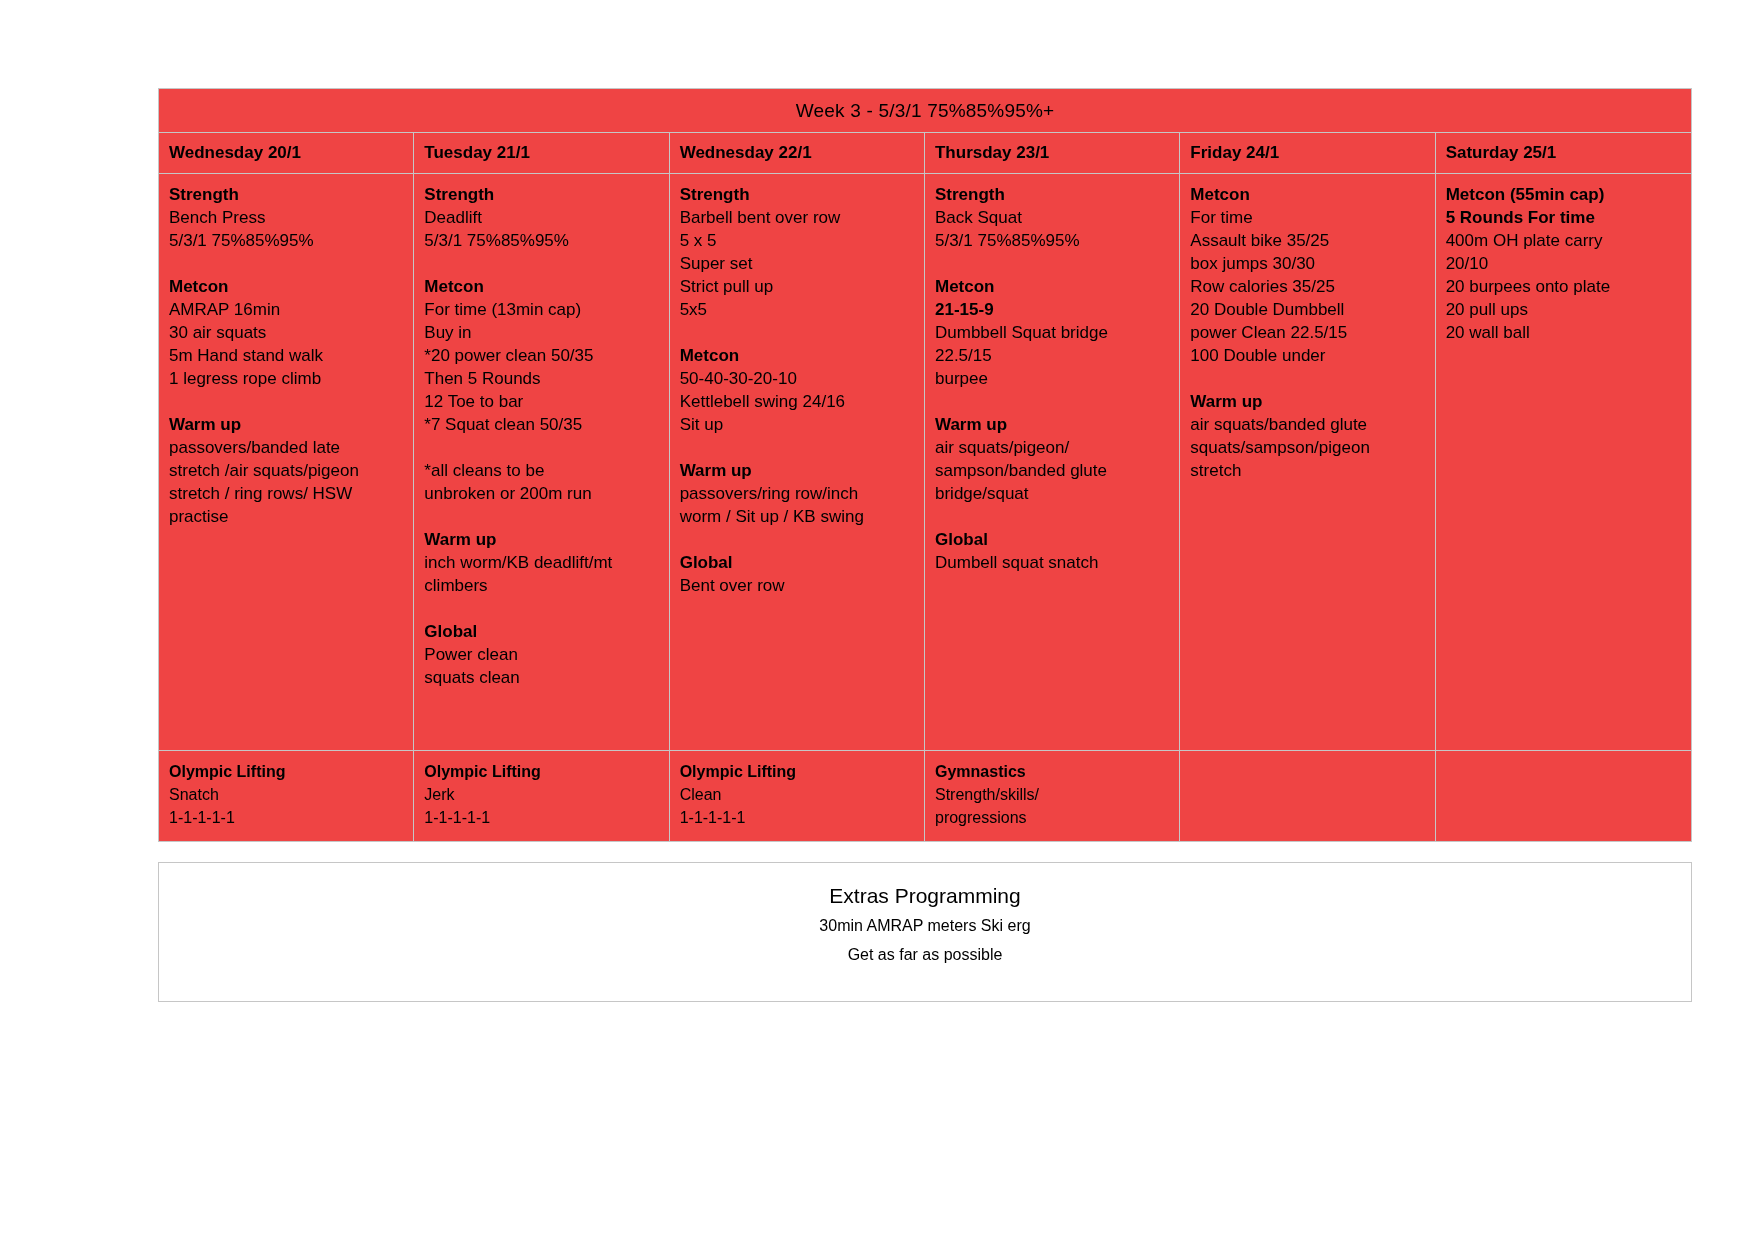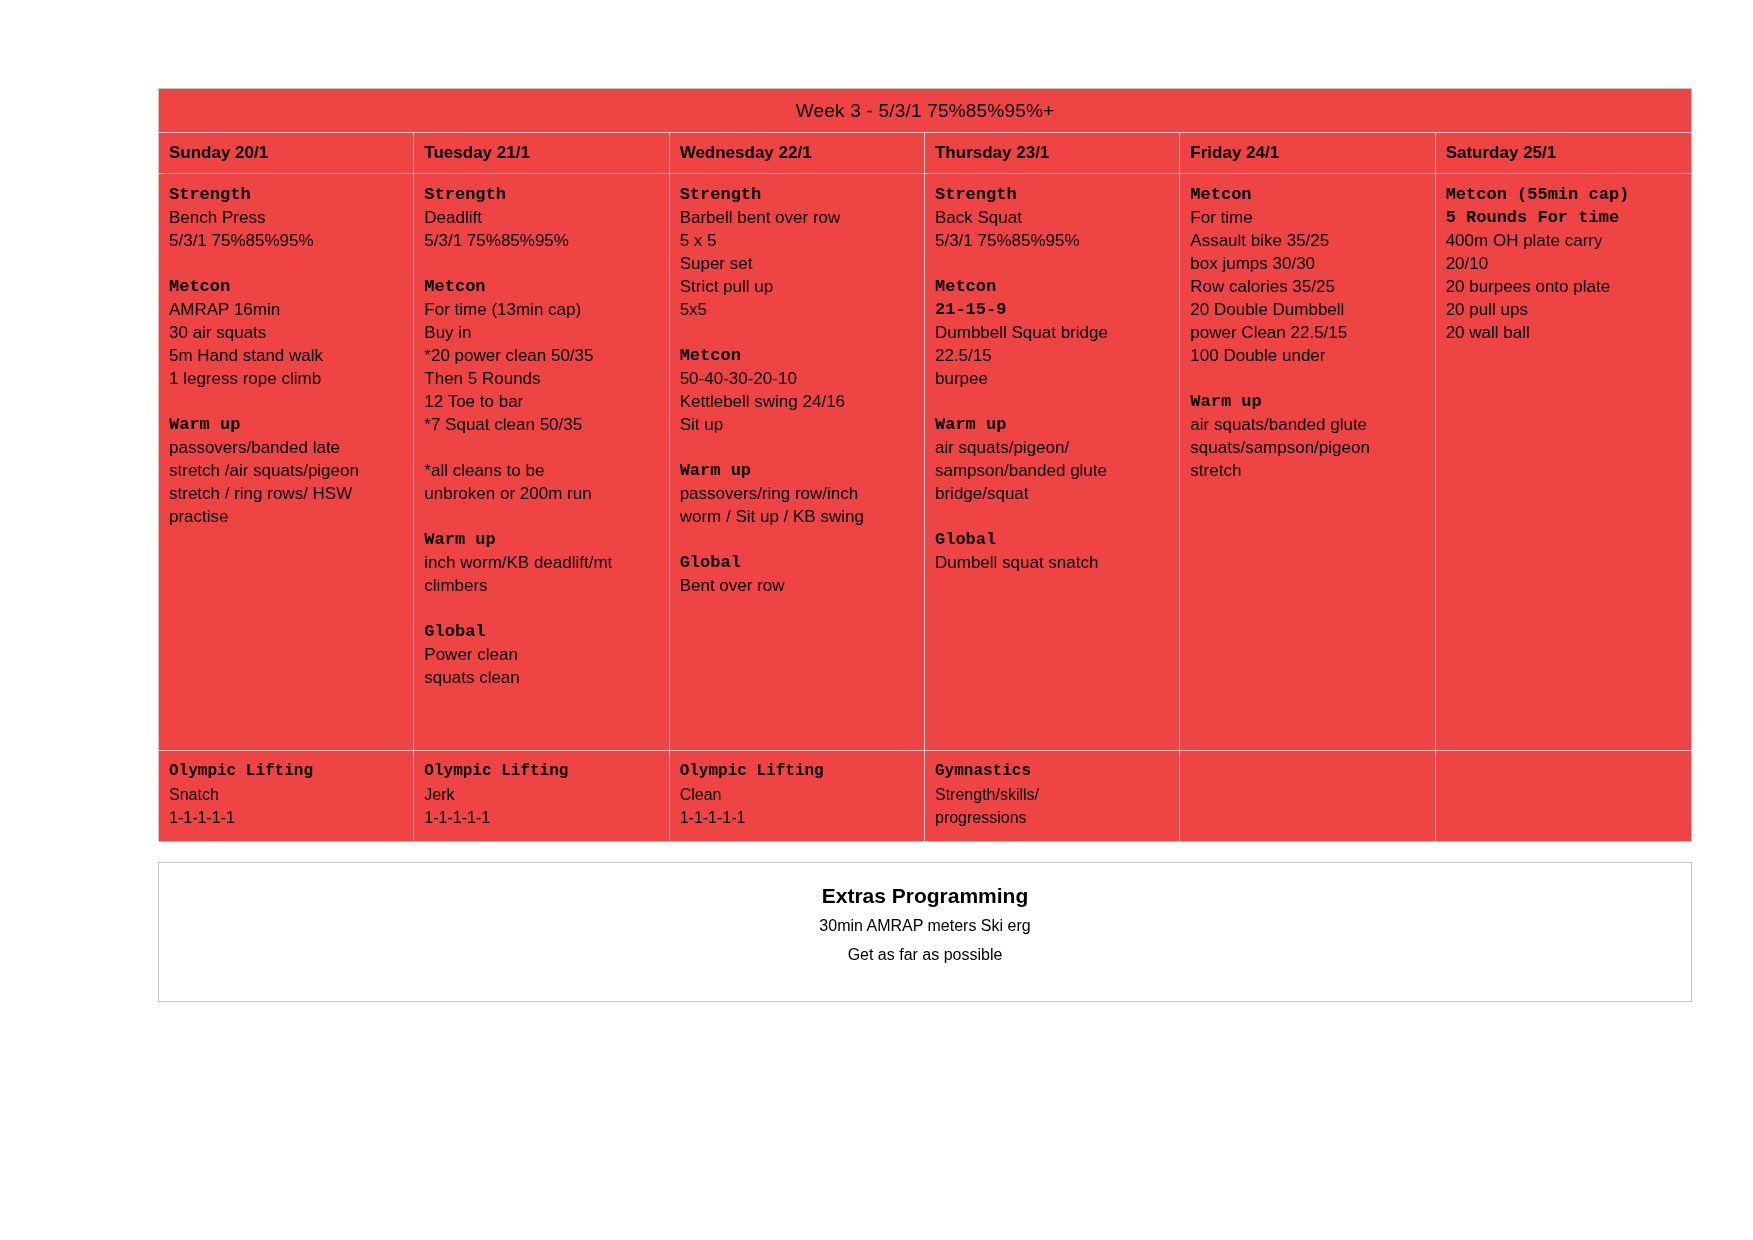--- a/index.html
+++ b/index.html
@@ -24,37 +24,37 @@
     font-weight:bold;font-size:17px;border-bottom:1px solid #c6c6c6;
   }
   .main-row > div{
     height:577px;padding:9px 10px;font-size:17px;line-height:23px;
     border-bottom:1px solid #c6c6c6;overflow:hidden;
   }
   .extra-row > div{
     height:90px;padding:9px 10px;font-size:16px;line-height:23px;overflow:hidden;
   }
   .line{min-height:23px;white-space:nowrap;}
-  .line.b{font-weight:bold;font-family:Liberation Mono, monospace;}
+  .line.b{font-weight:bold;}
   .extras-box{
     position:absolute;left:158px;top:862px;width:1532px;height:138px;
     border:1px solid #c6c6c6;text-align:center;background:#ffffff;box-sizing:content-box;
   }
-  .extras-title{font-size:21px;font-weight:bold;margin-top:18px;line-height:30px;}
+  .extras-title{font-size:21px;font-weight:normal;margin-top:18px;line-height:30px;}
   .extras-line{font-size:16px;line-height:29px;}
 </style>
 </head>
 <body>
 
 <div class="sheet">
 
   <div class="pg-table">
     <div class="title-row">Week 3 - 5/3/1 75%85%95%+</div>
     <div class="grid-row header-row" id="header-row">
-        <div>Sunday 20/1</div>
+        <div>Wednesday 20/1</div>
         <div>Tuesday 21/1</div>
         <div>Wednesday 22/1</div>
         <div>Thursday 23/1</div>
         <div>Friday 24/1</div>
         <div>Saturday 25/1</div>
       </div>
     <div class="grid-row main-row" id="main-row">
         <div>
           <div class="line b">Strength</div>
           <div class="line">Bench Press</div>

